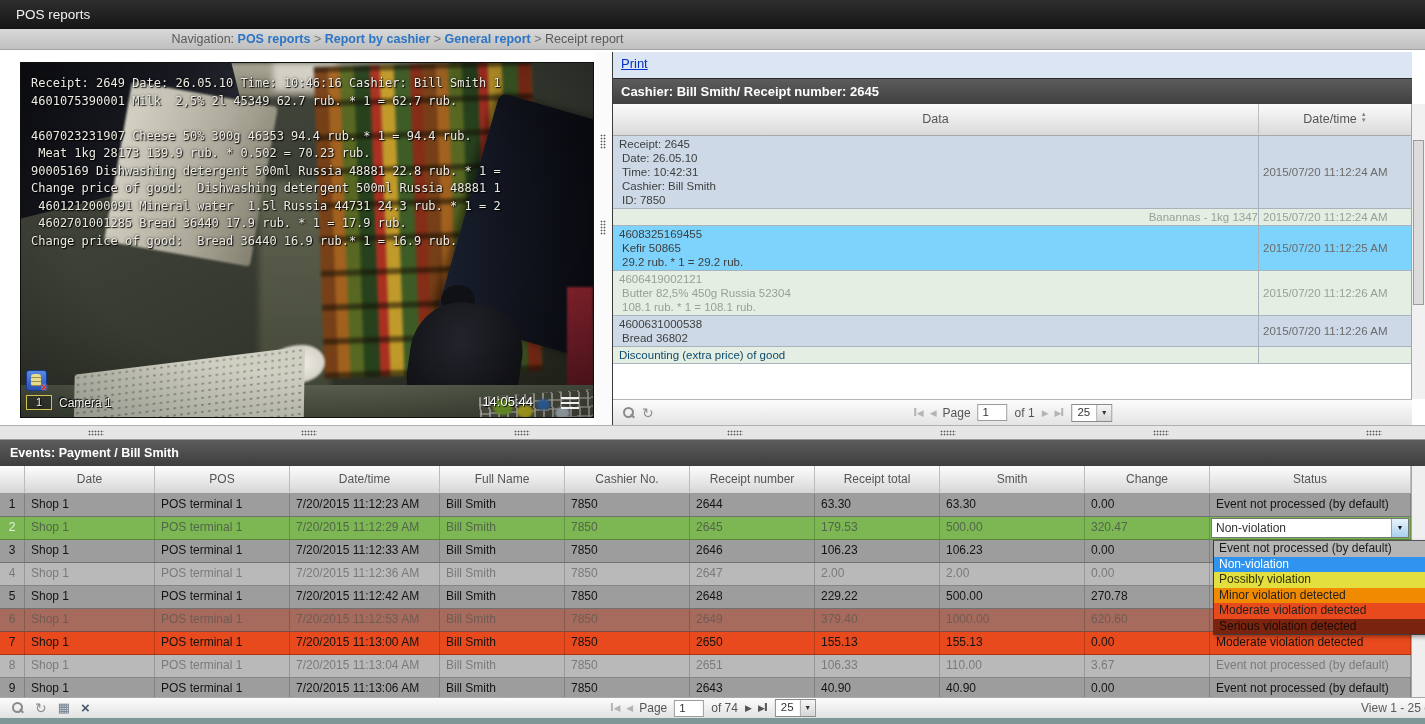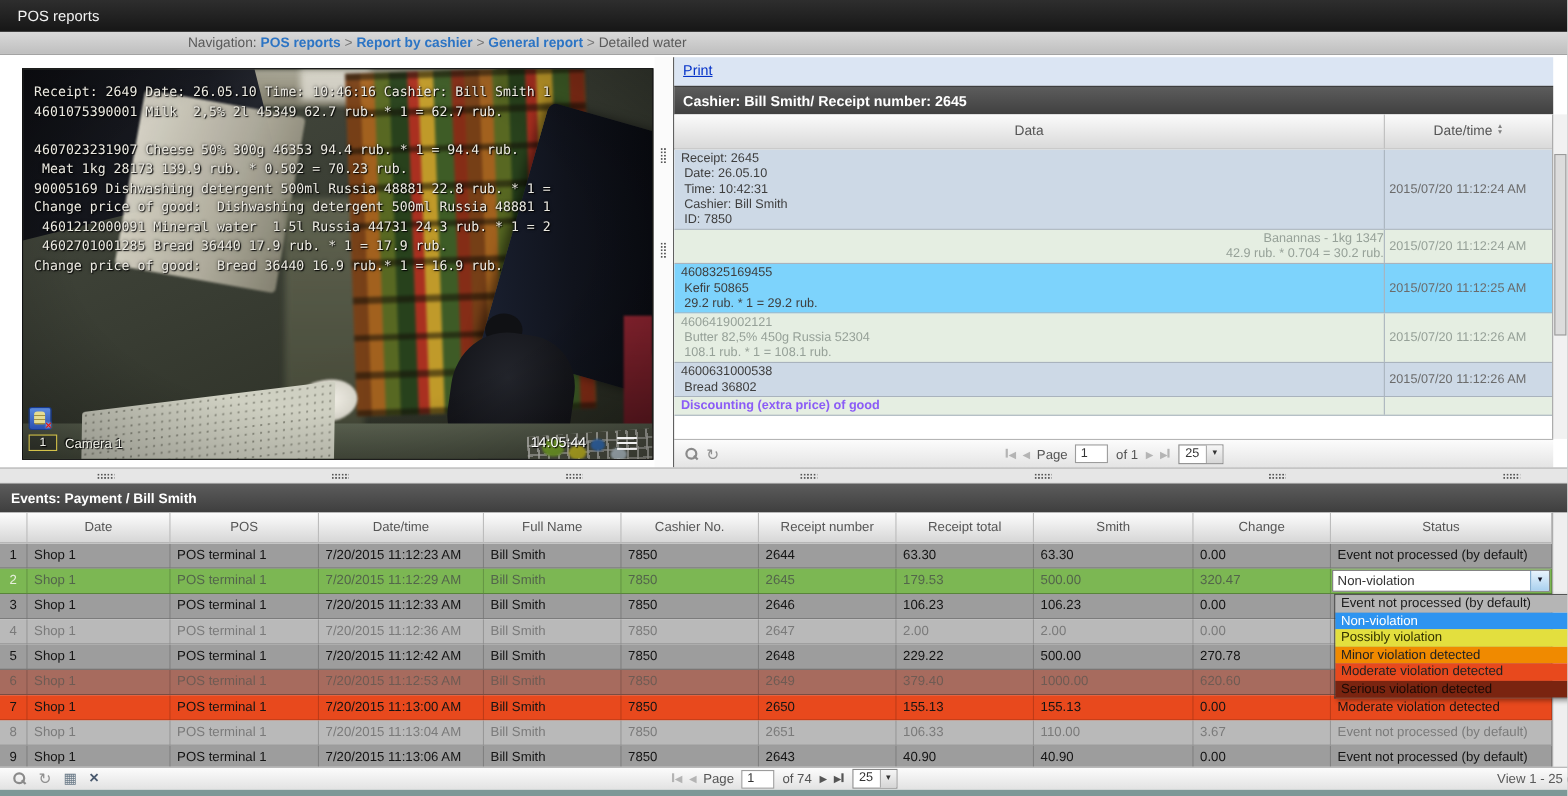--- a/index.html
+++ b/index.html
@@ -142,21 +142,21 @@
   .bottomstrip{position:absolute;left:0;top:718px;width:1425px;height:6px;background:#7d9897}
 </style>
 </head>
 <body>
 
 <div id="app">
 
   <div class="titlebar">POS reports</div>
 
   <div class="navbar">
-    <div class="navwrap"><span>Navigation:</span> <span class="sep"> </span><span class="bc-link">POS reports</span><span class="sep"> &gt; </span><span class="bc-link">Report by cashier</span><span class="sep"> &gt; </span><span class="bc-link">General report</span><span class="sep"> &gt; </span><span class="bc-current">Detailed water</span></div>
+    <div class="navwrap"><span>Navigation:</span> <span class="sep"> </span><span class="bc-link">POS reports</span><span class="sep"> &gt; </span><span class="bc-link">Report by cashier</span><span class="sep"> &gt; </span><span class="bc-link">General report</span><span class="sep"> &gt; </span><span class="bc-current">Receipt report</span></div>
   </div>
 
   <div class="cam">
     <div class="scene">
       <div class="ceiling"></div>
       <div class="topglare"></div>
       <div class="mon-left"></div>
       <div class="fridge"></div>
       <div class="aisle"></div>
       <div class="shelves"></div>
@@ -219,21 +219,20 @@
             <div>Date: 26.05.10</div>
             <div>Time: 10:42:31</div>
             <div>Cashier: Bill Smith</div>
             <div>ID: 7850</div>
           </div>
           <div class="r-date" style="color: rgb(107, 107, 107);">2015/07/20 11:12:24 AM</div>
         </div>
         <div class="r-row" style="background: rgb(229, 238, 226); color: rgb(150, 161, 152); text-align: right;">
           <div class="r-data">
             <div>Banannas - 1kg 1347</div>
-            <div>42.9 rub. * 0.704 = 30.2 rub.</div>
           </div>
           <div class="r-date" style="color: rgb(150, 161, 152);">2015/07/20 11:12:24 AM</div>
         </div>
         <div class="r-row" style="background: #7dd3fc; color: rgb(62, 62, 62);">
           <div class="r-data">
             <div>4608325169455</div>
             <div>Kefir 50865</div>
             <div>29.2 rub. * 1 = 29.2 rub.</div>
           </div>
           <div class="r-date" style="color: rgb(107, 107, 107);">2015/07/20 11:12:25 AM</div>
@@ -246,21 +245,21 @@
           </div>
           <div class="r-date" style="color: rgb(150, 161, 152);">2015/07/20 11:12:26 AM</div>
         </div>
         <div class="r-row" style="background: rgb(205, 217, 230); color: rgb(62, 62, 62);">
           <div class="r-data">
             <div>4600631000538</div>
             <div>Bread 36802</div>
           </div>
           <div class="r-date" style="color: rgb(107, 107, 107);">2015/07/20 11:12:26 AM</div>
         </div>
-        <div class="r-row" style="background: rgb(229, 238, 226); color: #8b5cf6; font-weight: bold;">
+        <div class="r-row" style="background: rgb(229, 238, 226); color: #0c4a6e;">
           <div class="r-data">
             <div>Discounting (extra price) of good</div>
           </div>
           <div class="r-date" style="color: rgb(150, 161, 152);"></div>
         </div>
       </div>
     <div class="rt-pager">
       <div class="pgroup" style="left:8px">
         <span class="icon-mag"></span>
         <span class="icon-refresh">↻</span>

